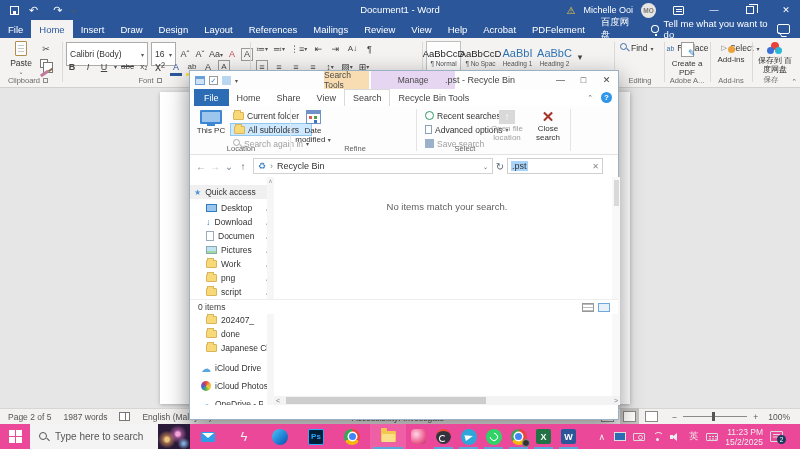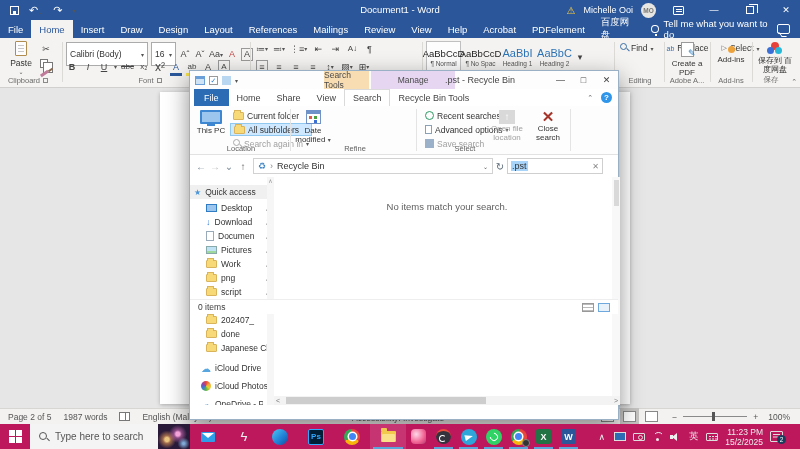--- a/index.html
+++ b/index.html
@@ -132,21 +132,21 @@
 .hdr{position:absolute;left:0;top:0;width:100%;height:16px;border-bottom:1px solid #f0f0f0;font-size:8.5px;color:#5f6a76}
 .hdr span{position:absolute;top:2px}
 .vscr{position:absolute;right:0;top:0;width:8px;height:219px;background:#f8f8f8}
 .vscr::after{content:"";position:absolute;left:1.5px;top:3px;width:5px;height:26px;background:#d9d9d9}
 .hscr{position:absolute;left:84px;top:219px;width:346px;height:9px;background:#f3f3f3;font-size:7px;color:#777}
 .hthumb{position:absolute;left:12px;top:1px;width:200px;height:7px;background:#cdcdcd}
 .estat{position:absolute;left:0;top:228px;width:100%;height:15px;border-top:1px solid #eee;background:#fff;display:flex;align-items:center;font-size:8.5px;color:#3c3c3c;padding:0 8px}
 .evic{width:12px;height:9px;border:1px solid #999;display:inline-block;background:repeating-linear-gradient(180deg,#bbb 0 1px,#fff 1px 3px)}
 .evic2{width:12px;height:9px;border:1px solid #6fa8dc;display:inline-block;background:#e8f1fa}
 
-.tkb{left:0;top:424px;width:800px;height:25px;background:#be185d;display:flex;align-items:stretch;z-index:30;color:#eee}
+.tkb{left:0;top:424px;width:800px;height:25px;background:#ec4899;display:flex;align-items:stretch;z-index:30;color:#eee}
 .start{width:30px;display:flex;align-items:center;justify-content:center}
 .winlogo{width:6px;height:6px;background:#fff;box-shadow:7px 0 0 #fff,0 7px 0 #fff,7px 7px 0 #fff;margin:-7px 7px 0 0;display:inline-block}
 .tsearch{width:160px;background:#f4f4f4;color:#555;display:flex;align-items:center;gap:7px;padding-left:9px;position:relative}
 .magd{width:9px;height:11px;position:relative;display:inline-block;color:#555}
 .magd::before{content:"";position:absolute;left:0;top:1px;width:6px;height:6px;border:1.4px solid currentColor;border-radius:50%}
 .magd::after{content:"";position:absolute;left:6.5px;top:8px;width:4px;height:1.4px;background:currentColor;transform:rotate(45deg)}
 .fw{position:absolute;right:0;top:0;width:32px;height:25px;background:#2a1a3a;overflow:hidden}
 .fw::before{content:"";position:absolute;inset:0;background:radial-gradient(circle at 62% 40%,rgba(255,170,225,.95) 0 2px,rgba(235,120,205,.5) 4px,transparent 9px),radial-gradient(circle at 28% 62%,rgba(255,215,135,.9) 0 2px,rgba(250,170,90,.55) 4px,transparent 9px),radial-gradient(circle at 80% 78%,rgba(150,205,255,.8) 0 1px,transparent 6px)}
 .tbn{width:36px;display:flex;align-items:center;justify-content:center;position:relative}
 .tbn2{width:25px;display:flex;align-items:center;justify-content:center;position:relative}

